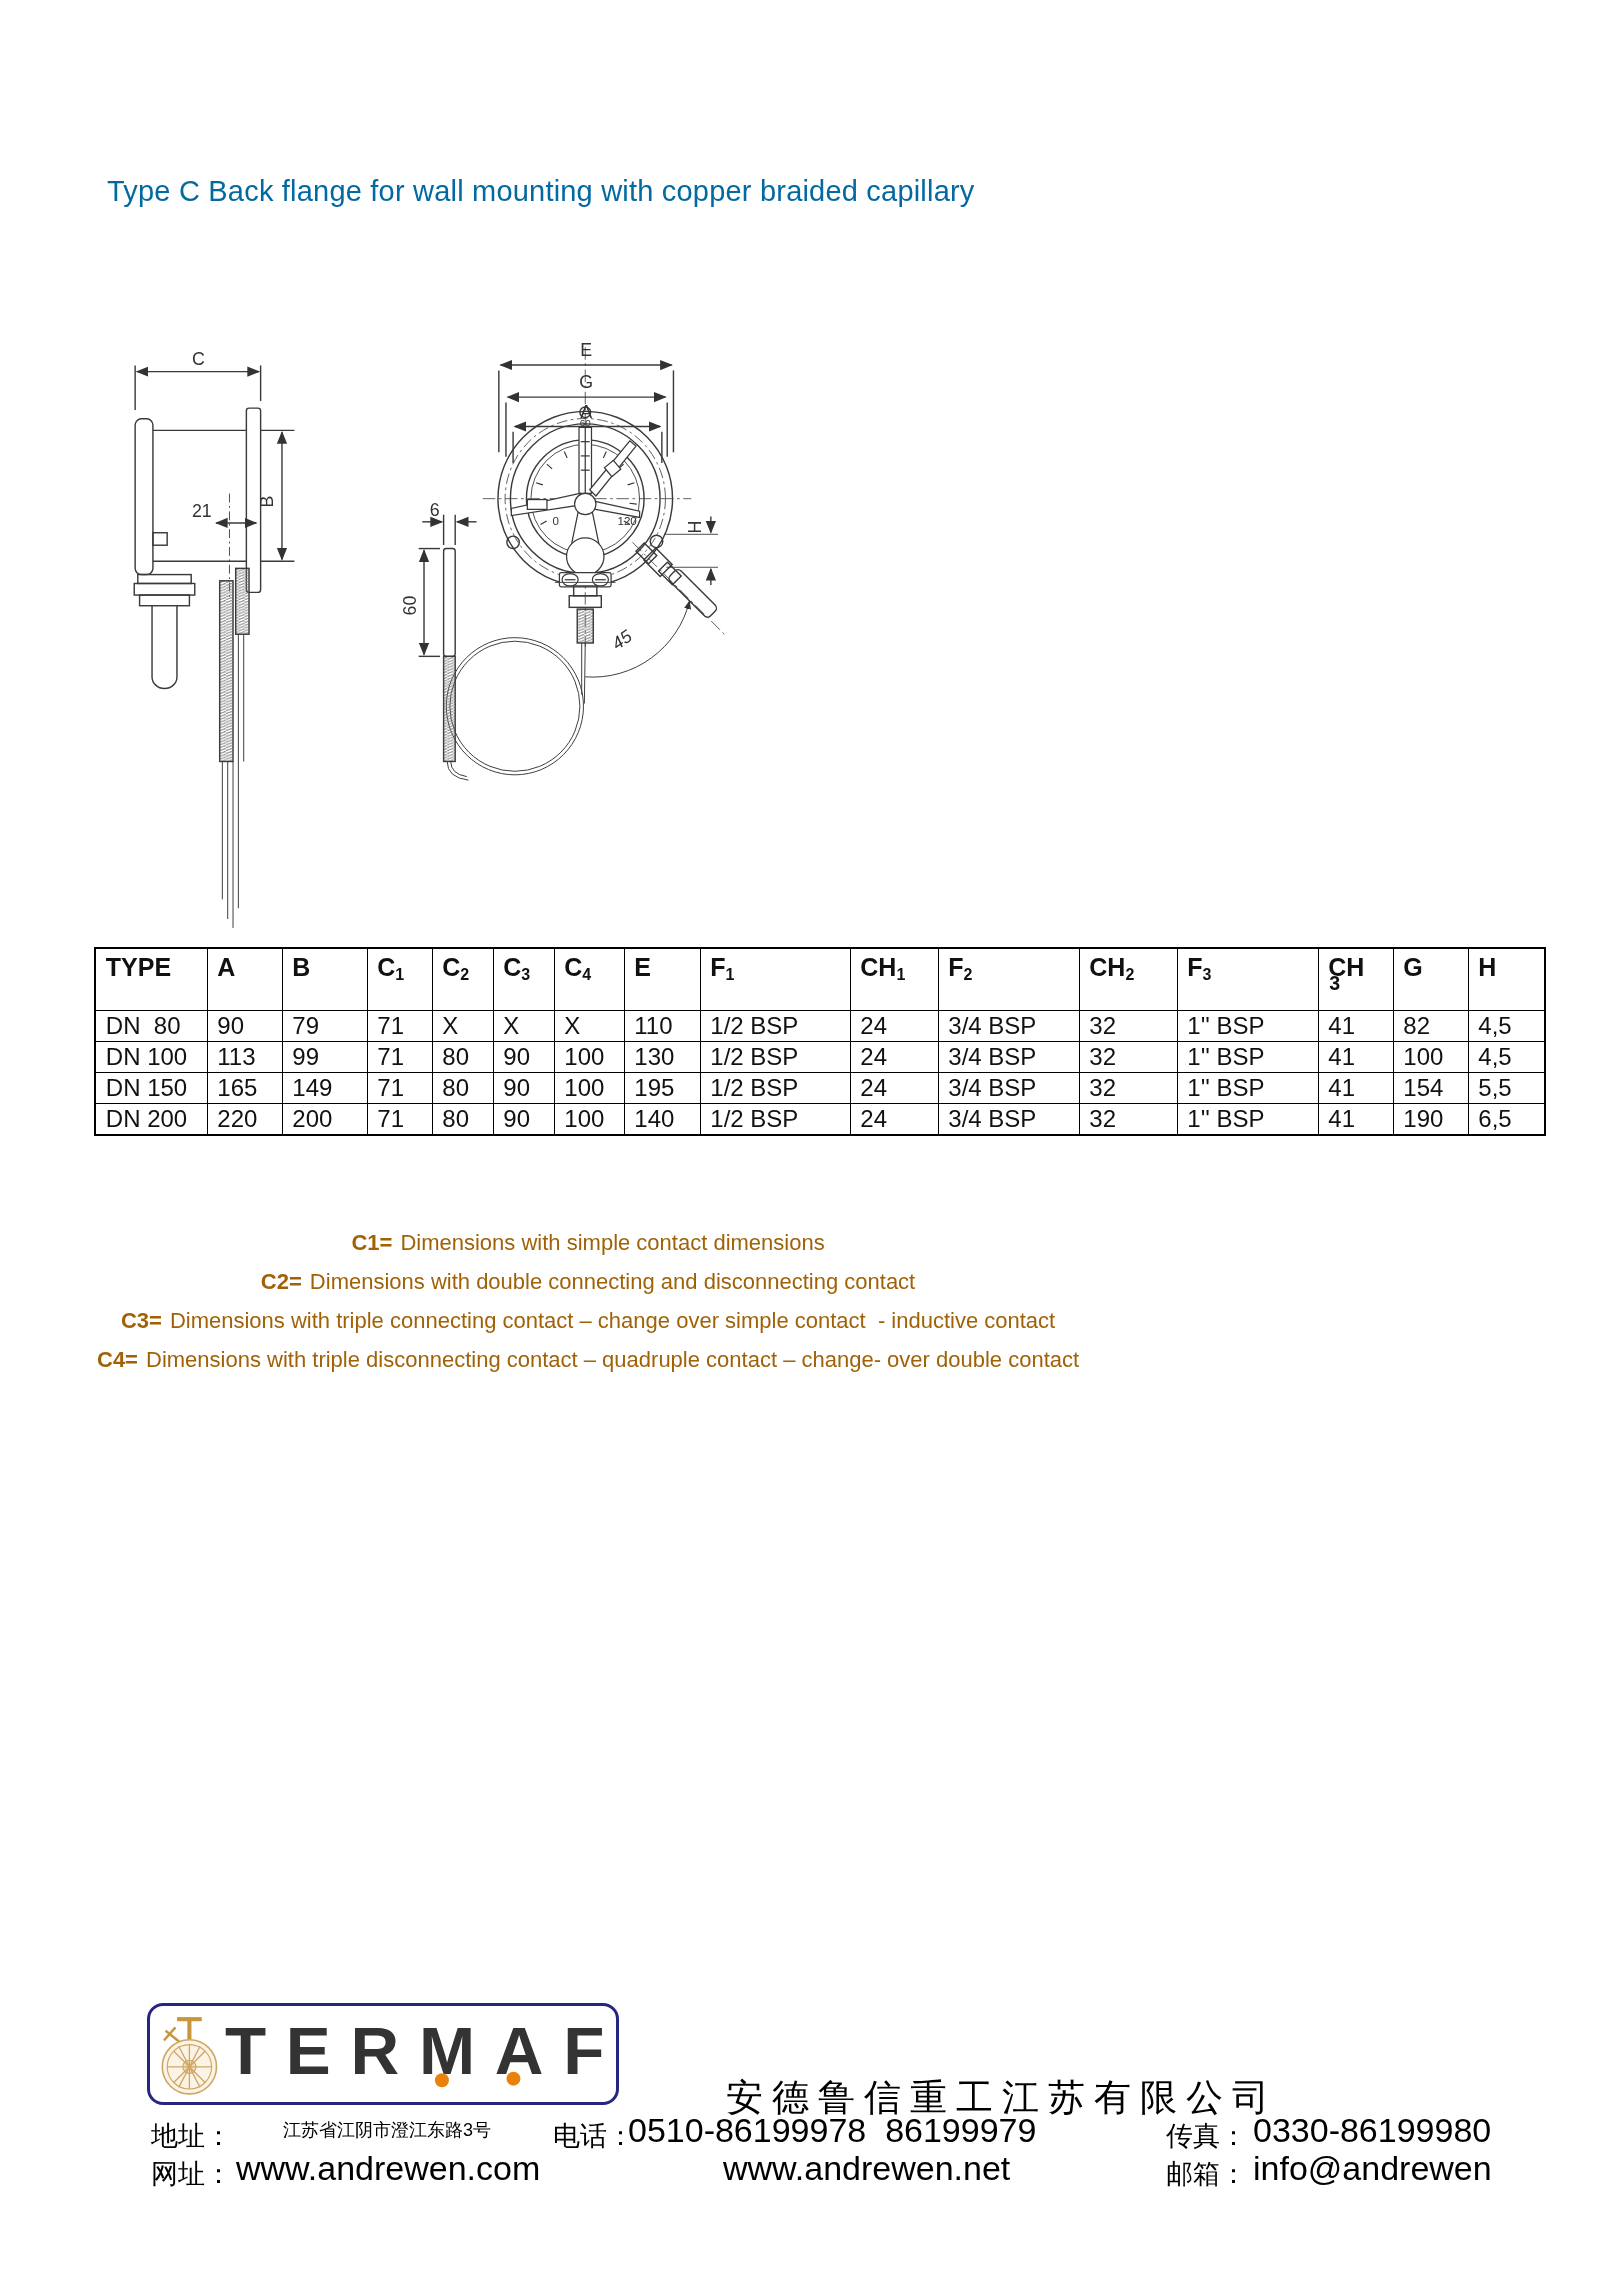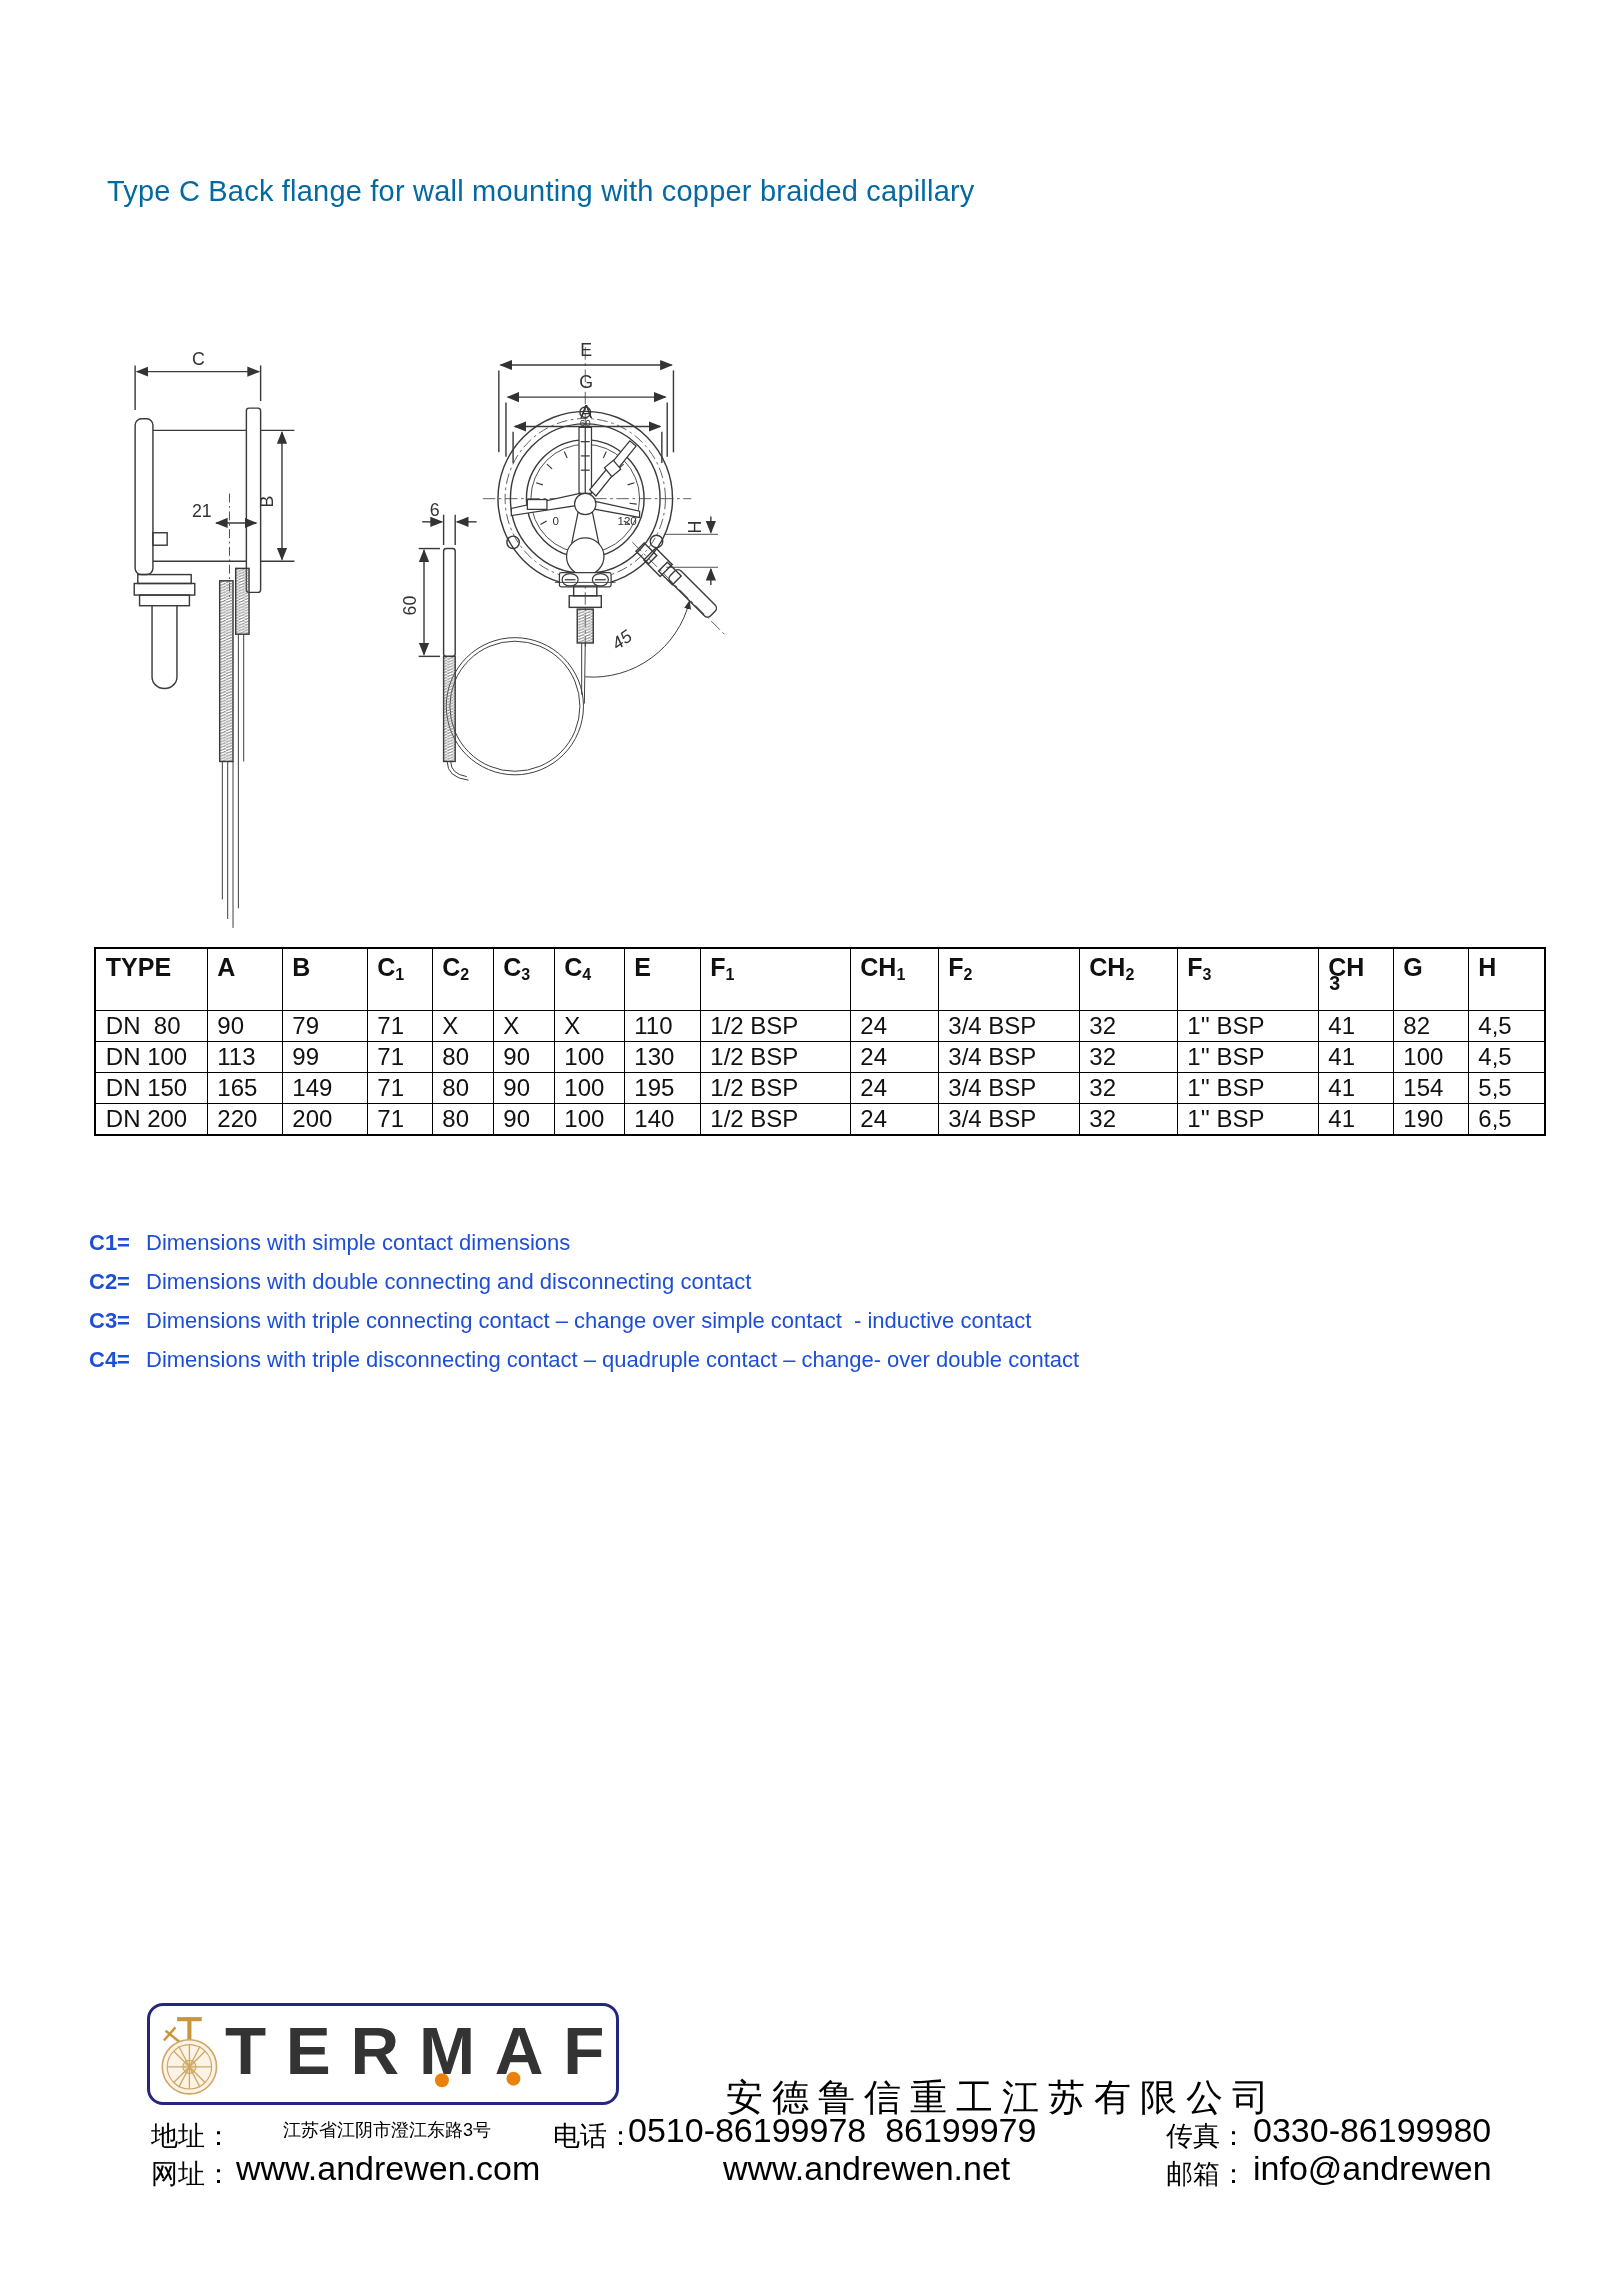--- a/index.html
+++ b/index.html
@@ -12,21 +12,21 @@
   table.dims{position:absolute;left:94px;top:947px;width:1448px;border-collapse:collapse;
              table-layout:fixed;border:2.7px solid #000;}
   table.dims th,table.dims td{border:1.8px solid #000;font-size:24px;text-align:left;
              padding:0.9px 0 0.9px 9.8px;white-space:pre;overflow:hidden;}
   table.dims th{font-weight:bold;height:57px;vertical-align:top;padding-top:3.6px;font-size:25px;}
   table.dims td{height:27px;font-weight:400;}
   table.dims sub{font-size:16px;vertical-align:baseline;position:relative;top:4.5px;line-height:0;}
   table.dims sub.wrap{display:block;top:1.8px;left:0.9px;font-size:19.6px;}
 
   .notes{position:absolute;left:89px;top:1223px;}
-  .note{font-size:22px;line-height:39px;white-space:pre-wrap;color:#1d4ed8;}
+  .note{font-size:22px;line-height:39px;white-space:pre-wrap;color:#a16207;text-align:center;}
   .note b{display:inline-block;width:57px;font-weight:bold;}
 
   .logo-box{position:absolute;left:147px;top:2003px;width:472px;height:102px;box-sizing:border-box;
             border:3.6px solid #26267f;border-radius:16px;display:flex;align-items:center;padding-left:9px;}
   .cn{position:absolute;left:726px;top:2073px;font-size:37px;letter-spacing:9px;color:#000;
       font-family:"Liberation Sans","DejaVu Sans",sans-serif;white-space:pre;}
   .f-label{position:absolute;font-size:27px;color:#000;white-space:pre;}
   .f-value{position:absolute;font-size:34px;color:#000;white-space:pre;}
 </style>
 </head>

